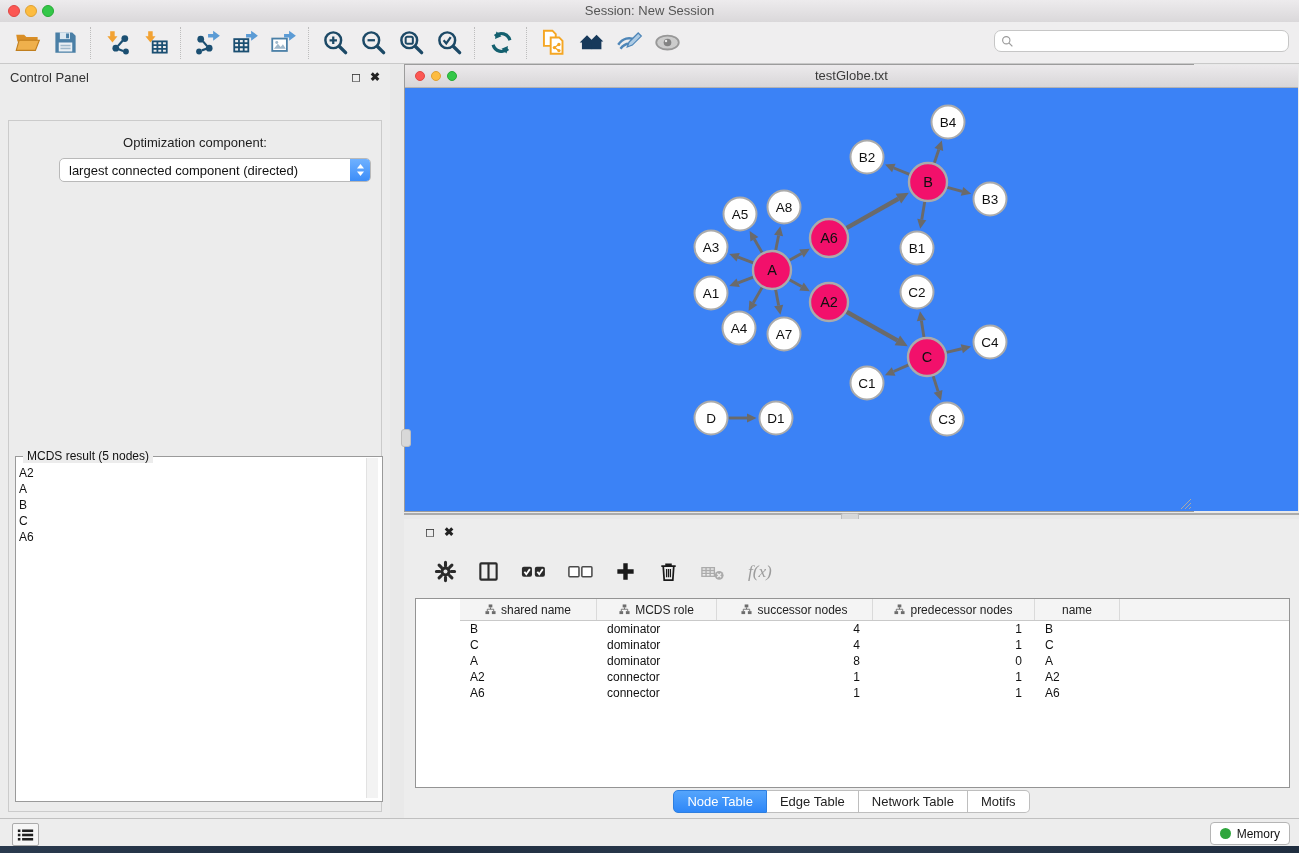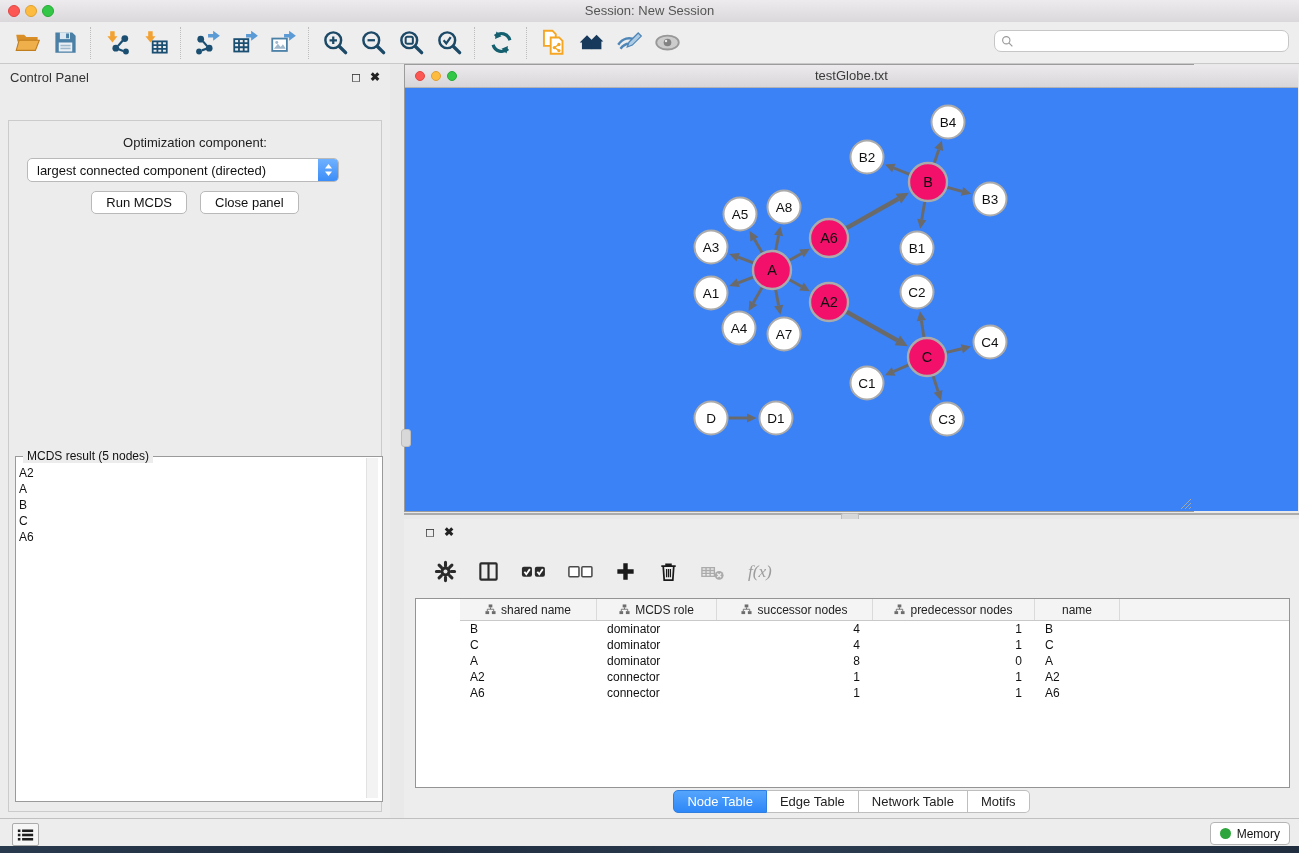--- a/index.html
+++ b/index.html
@@ -34,21 +34,21 @@
   .panel-head .ph-title{flex:1;}
   .ph-btn{font-size:12px;color:#222;margin-left:9px;line-height:12px;}
   .seg-bar{display:flex;justify-content:center;}
   .seg{background:#fff;border:1px solid #BEBEBE;border-left:none;padding:3px 13px;font-size:13px;
        color:#222;line-height:15px;}
   .seg.first{border-left:1px solid #BEBEBE;border-radius:5px 0 0 5px;}
   .seg.last{border-radius:0 5px 5px 0;}
   .seg.active{background:linear-gradient(#55A5FC,#2E87F8);color:#fff;border-color:#2E7FE0;}
   #cp-content{left:8px;top:56px;width:372px;height:690px;border:1px solid #CBCBCB;background:#ECECEC;}
   #opt-label{top:14px;width:100%;text-align:center;font-size:13px;color:#1d1d1d;}
-  #criterion{left:18px;top:37px;width:312px;height:24px;background:#fff;border:1px solid #B9B9B9;
+  #criterion{left:50px;top:37px;width:312px;height:24px;background:#fff;border:1px solid #B9B9B9;
     border-radius:5px;display:flex;align-items:center;box-sizing:border-box;}
   #criterion .val{flex:1;font-size:13px;padding-left:9px;color:#111;white-space:nowrap;}
   #criterion .stepper{width:20px;height:22px;border-radius:0 4px 4px 0;
     background:linear-gradient(#6FB1FF,#3C8DF8);display:flex;align-items:center;justify-content:center;}
   #cp-buttons{top:70px;width:100%;display:flex;justify-content:center;gap:13px;}
   .mac-btn{background:#fff;border:1px solid #B9B9B9;border-radius:5px;font-size:13px;padding:3px 14px;
     color:#111;font-family:"Liberation Sans",sans-serif;}
   #mcds-box{left:6px;top:335px;width:366px;height:344px;background:#fff;border:1px solid #9A9A9A;}
   #mcds-legend{left:14px;top:328px;background:#ECECEC;padding:0 4px;font-size:12px;color:#111;}
   #mcds-list{left:10px;top:344px;width:346px;font-size:12px;line-height:16px;color:#111;}
@@ -261,24 +261,20 @@
     <div id="cp-content" class="abs">
       <div id="opt-label" class="abs">Optimization component:</div>
       <div id="criterion" class="abs">
         <span class="val">largest connected component (directed)</span>
         <span class="stepper">
           <svg width="9" height="14" viewBox="0 0 9 14">
             <polygon points="4.5,1 8,5.5 1,5.5" fill="#fff"></polygon>
             <polygon points="4.5,13 8,8.5 1,8.5" fill="#fff"></polygon>
           </svg>
         </span>
-      </div>
-      <div id="cp-buttons" class="abs">
-        <button class="mac-btn">Run MCDS</button>
-        <button class="mac-btn">Close panel</button>
       </div>
       <div id="mcds-box" class="abs"></div>
       <div id="mcds-scroll" class="abs"></div>
       <div id="mcds-legend" class="abs">MCDS result (5 nodes)</div>
       <div id="mcds-list" class="abs">
           <div>A2</div>
           <div>A</div>
           <div>B</div>
           <div>C</div>
           <div>A6</div>

